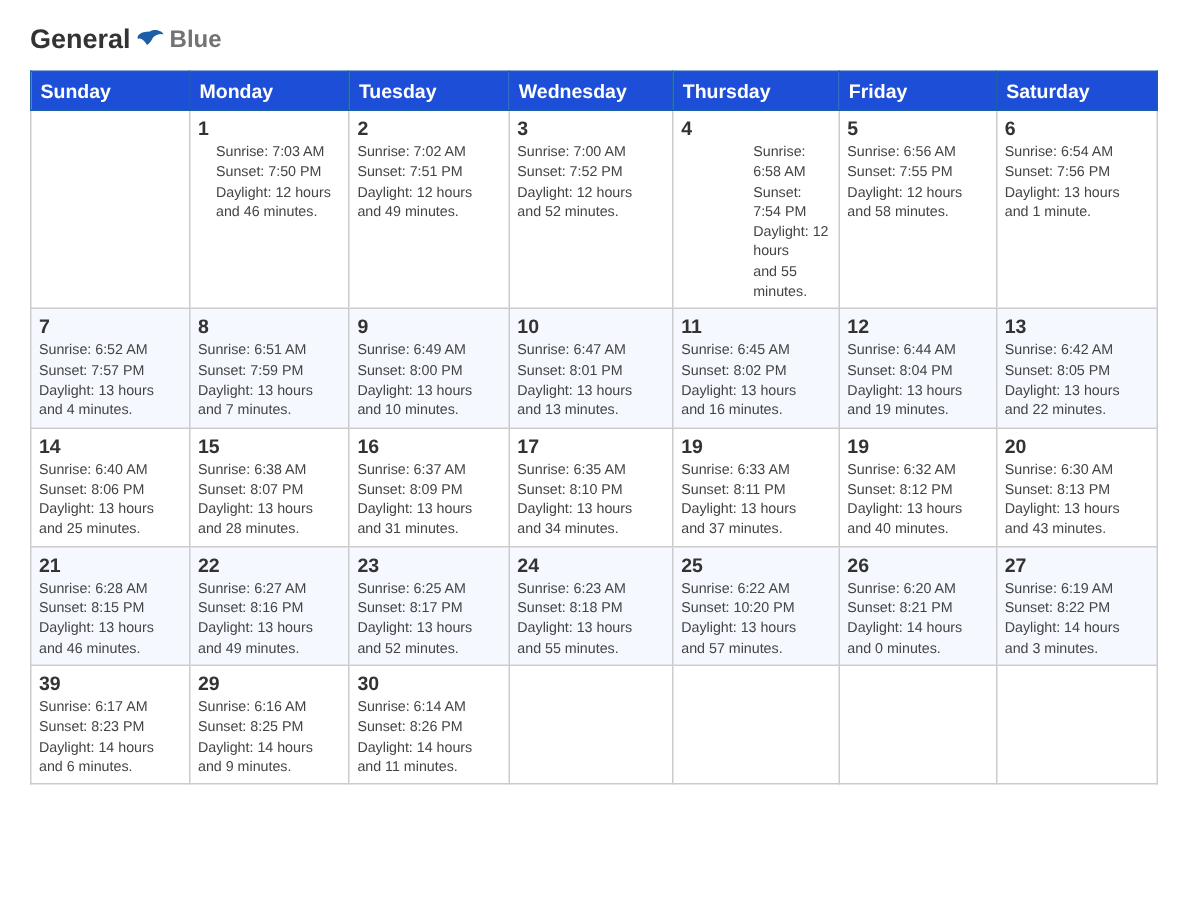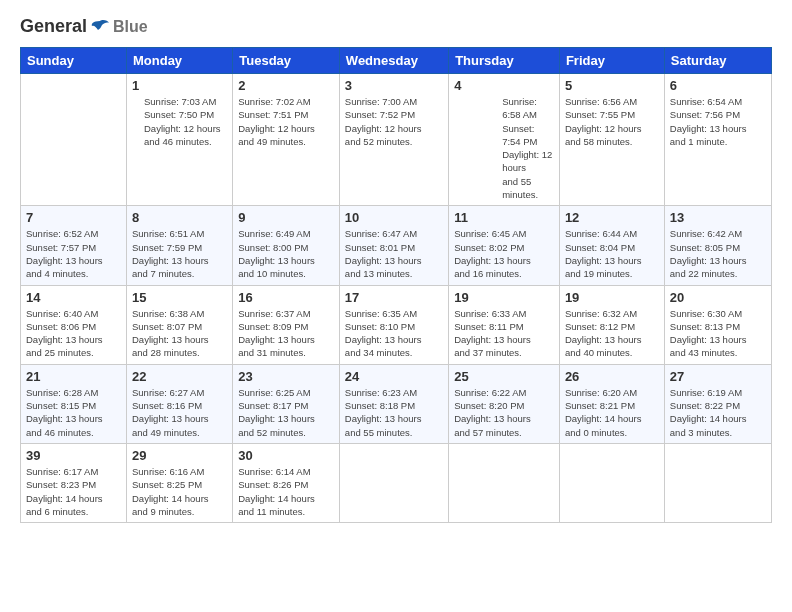--- a/index.html
+++ b/index.html
@@ -299,21 +299,21 @@
           <td>
             <span class="day-number">24</span>
             <div class="day-info" style="white-space: pre-line;">Sunrise: 6:23 AM
 Sunset: 8:18 PM
 Daylight: 13 hours
 and 55 minutes.</div>
           </td>
           <td>
             <span class="day-number">25</span>
             <div class="day-info" style="white-space: pre-line;">Sunrise: 6:22 AM
-Sunset: 8:20 PM
+Sunset: 10:20 PM
 Daylight: 13 hours
 and 57 minutes.</div>
           </td>
           <td>
             <span class="day-number">26</span>
             <div class="day-info" style="white-space: pre-line;">Sunrise: 6:20 AM
 Sunset: 8:21 PM
 Daylight: 14 hours
 and 0 minutes.</div>
           </td>

